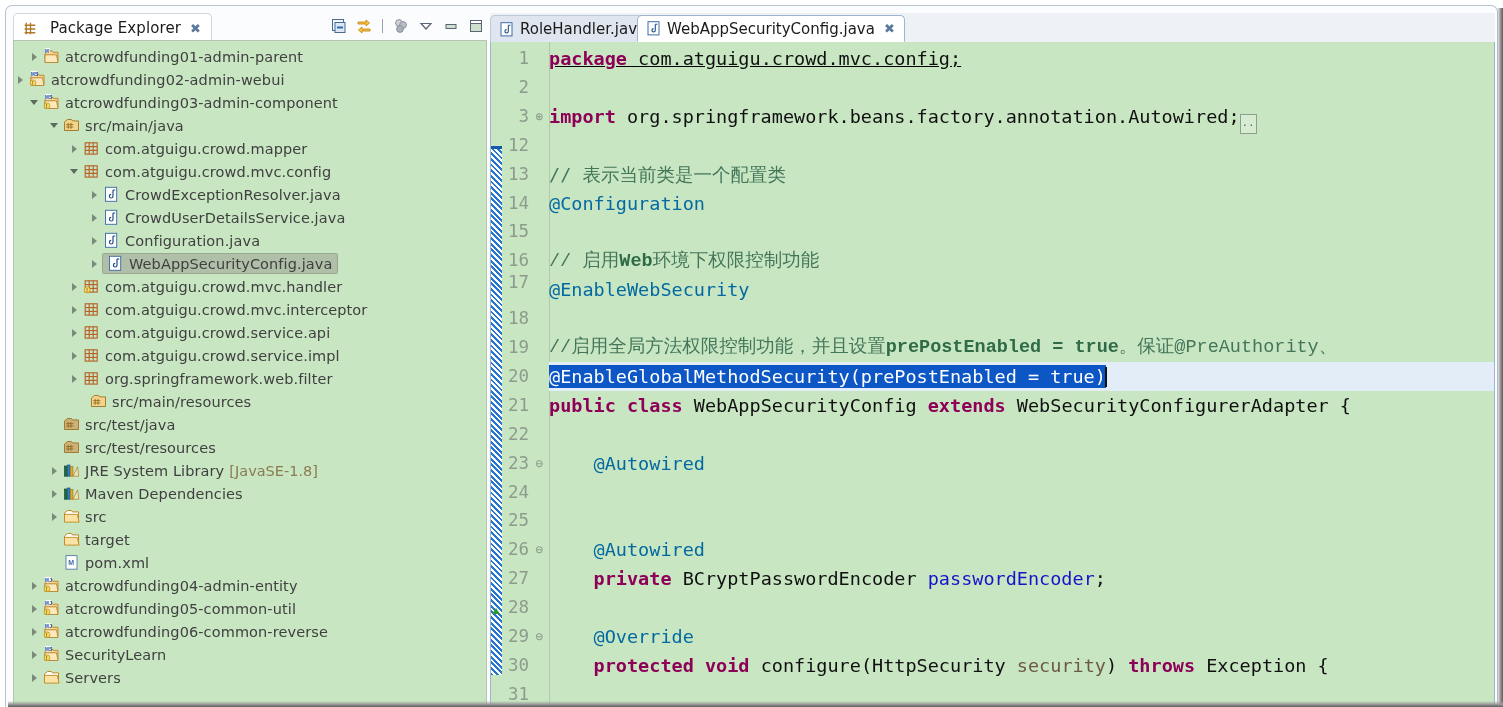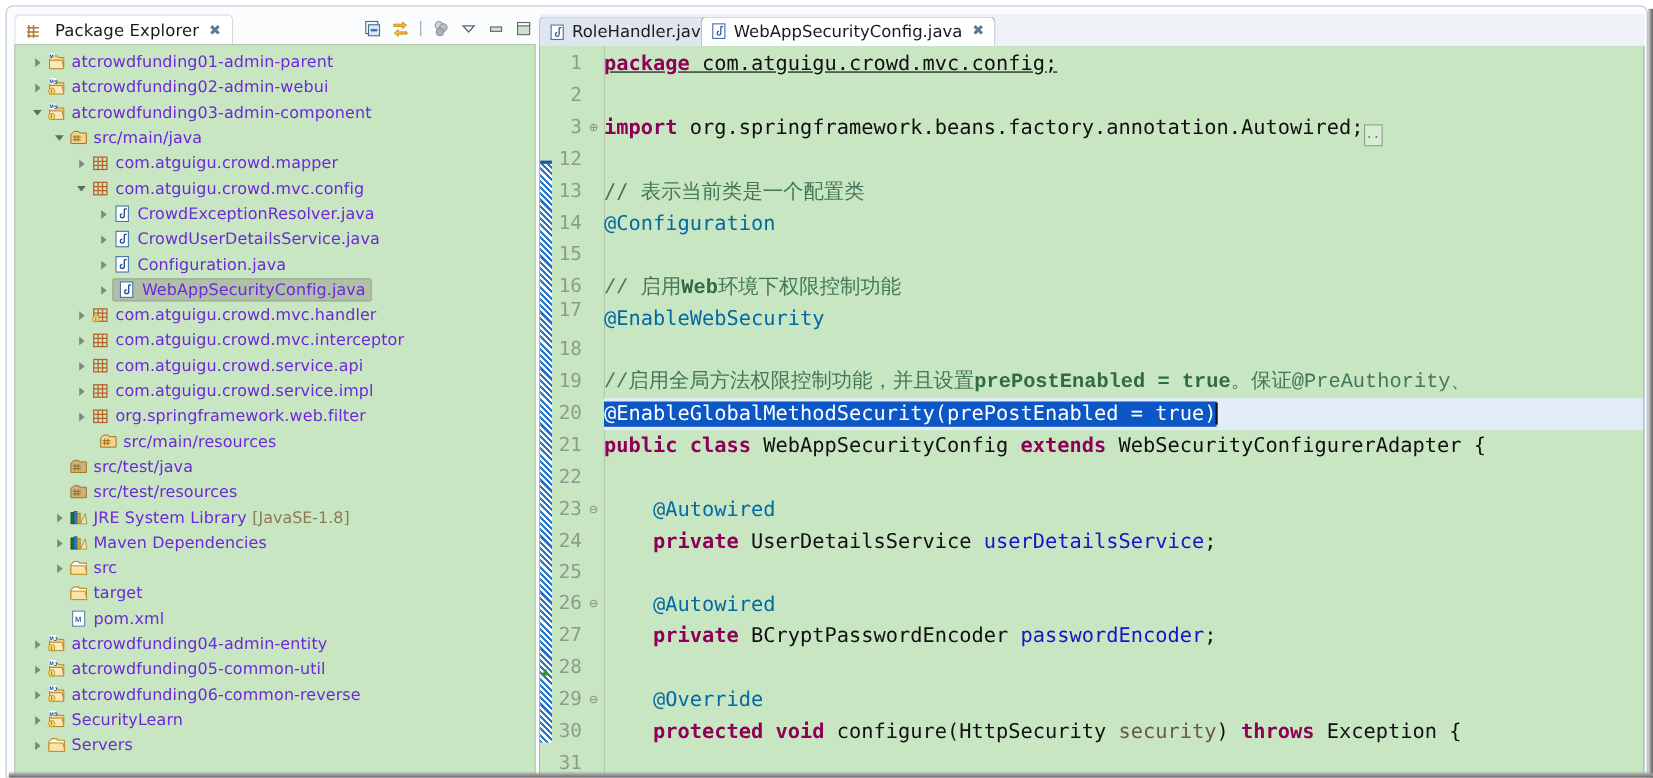--- a/index.html
+++ b/index.html
@@ -67,21 +67,21 @@
   .row .arrow.closed::before{
     content:"";position:absolute;left:4px;top:2.5px;
     border-left:5px solid #7b8b7b;border-top:4.5px solid transparent;
     border-bottom:4.5px solid transparent;
   }
   .row .arrow.open::before{
     content:"";position:absolute;left:1.5px;top:4px;
     border-top:5px solid #5c6b5c;border-left:4.5px solid transparent;
     border-right:4.5px solid transparent;
   }
-  .row .lbl{font-size:14.5px;color:#6d28d9;letter-spacing:.1px;}
+  .row .lbl{font-size:14.5px;color:#404040;letter-spacing:.1px;}
   .row .sub{font-size:14.5px;color:#8a7b50;margin-left:5px;}
   .row.sel .lblwrap{background:#b0bfa8;padding:1px 4px;border-radius:1px;
     box-shadow:0 0 0 1px #98a891;}
   .ico{width:17px;height:17px;flex:none;margin-right:5px;display:block;}
 
   
   #editor{
     position:absolute;left:484px;top:7px;width:1005px;height:692px;
   }
   #ed-tabrow{position:relative;height:29px;background:#eef1f6;
@@ -195,21 +195,21 @@
               <span class="lblwrap" style="display: inline-flex; align-items: center;">
                 <svg class="ico" viewBox="0 0 17 17">
                   <path d="M2 5.5 l3 -2.6 h4.3 l.9 1.4 h4.8 v9.2 h-13 z" fill="#f6d38a" stroke="#b5832a" stroke-width=".9"></path>
                   <path d="M2 6.8 h11.5 l1.5 7.7 h-13 z" fill="#fbe8bd" stroke="#b5832a" stroke-width=".9"></path>
                   <rect x="2" y="0" width="4.5" height="5" fill="#ffffff"></rect>
                   <text x="2" y="4.6" font-size="4.6" fill="#1540a0" font-family="sans-serif" font-weight="bold">M</text>
                 </svg>
                 <span class="lbl">atcrowdfunding01-admin-parent</span>
               </span>
             </div>
-            <div class="row" style="padding-left: 14px;">
+            <div class="row" style="">
               <span class="arrow closed"></span>
               <span class="lblwrap" style="display: inline-flex; align-items: center;">
                 <svg class="ico" viewBox="0 0 17 17">
                   <path d="M2 5.5 l3 -2.6 h4.3 l.9 1.4 h4.8 v9.2 h-13 z" fill="#f6d38a" stroke="#b5832a" stroke-width=".9"></path>
                   <path d="M2 6.8 h11.5 l1.5 7.7 h-13 z" fill="#fbe8bd" stroke="#b5832a" stroke-width=".9"></path>
                   <rect x="2" y="0" width="6" height="5.2" fill="#ffffff"></rect>
                   <text x="2" y="4.6" font-size="4.6" fill="#1540a0" font-family="sans-serif" font-weight="bold">M</text>
                   <text x="6" y="5.2" font-size="5" fill="#1540a0" font-family="sans-serif" font-weight="bold">S</text>
                   <circle cx="4" cy="11.8" r="2.9" fill="#f7d96a" stroke="#b98f12" stroke-width=".7"></circle>
                   <text x="3.1" y="13.5" font-size="4.6" fill="#6b4f00" font-family="sans-serif" font-weight="bold">!</text>
@@ -638,21 +638,20 @@
             <div class="cl" style="top: 146.5px;"><span class="ann">@Configuration</span></div>
             <div class="cl" style="top: 175.4px;"></div>
             <div class="cl" style="top: 205px; font-family: Liberation Mono, monospace;"><span class="cmt">// 启用<b>Web</b>环境下权限控制功能</span></div>
             <div class="cl" style="top: 233.2px;"><span class="ann">@EnableWebSecurity</span></div>
             <div class="cl" style="top: 262.1px;"></div>
             <div class="cl" style="top: 291px; font-family: Liberation Mono, monospace;"><span class="cmt">//启用全局方法权限控制功能，并且设置<b>prePostEnabled = true</b>。保证@PreAuthority、</span></div>
             <div class="cl curline" style="top: 319.9px;"><span class="selhl">@EnableGlobalMethodSecurity(prePostEnabled = true)</span><span class="caret"></span></div>
             <div class="cl" style="top: 348.8px;"><span class="kw">public</span> <span class="kw">class</span> <span class="pl">WebAppSecurityConfig</span> <span class="kw">extends</span> <span class="pl">WebSecurityConfigurerAdapter</span> <span class="pl">{</span></div>
             <div class="cl" style="top: 377.7px;"></div>
             <div class="cl" style="top: 406.6px;">    <span class="ann">@Autowired</span></div>
-            <div class="cl" style="top: 435.5px;">    <span class="kw">private</span> <span class="pl">UserDetailsService</span> <span class="fld">userDetailsService</span><span class="pl">;</span></div>
             <div class="cl" style="top: 464.4px;"></div>
             <div class="cl" style="top: 493.3px;">    <span class="ann">@Autowired</span></div>
             <div class="cl" style="top: 522.2px;">    <span class="kw">private</span> <span class="pl">BCryptPasswordEncoder</span> <span class="fld">passwordEncoder</span><span class="pl">;</span></div>
             <div class="cl" style="top: 551.1px;"></div>
             <div class="cl" style="top: 580px;">    <span class="ann">@Override</span></div>
             <div class="cl" style="top: 608.9px;">    <span class="kw">protected</span> <span class="kw">void</span> <span class="pl">configure(HttpSecurity</span> <span class="par">security</span><span class="pl">)</span> <span class="kw">throws</span> <span class="pl">Exception {</span></div>
             <div class="cl" style="top: 637.8px;"></div>
           </div>
       </div>
     </div>

